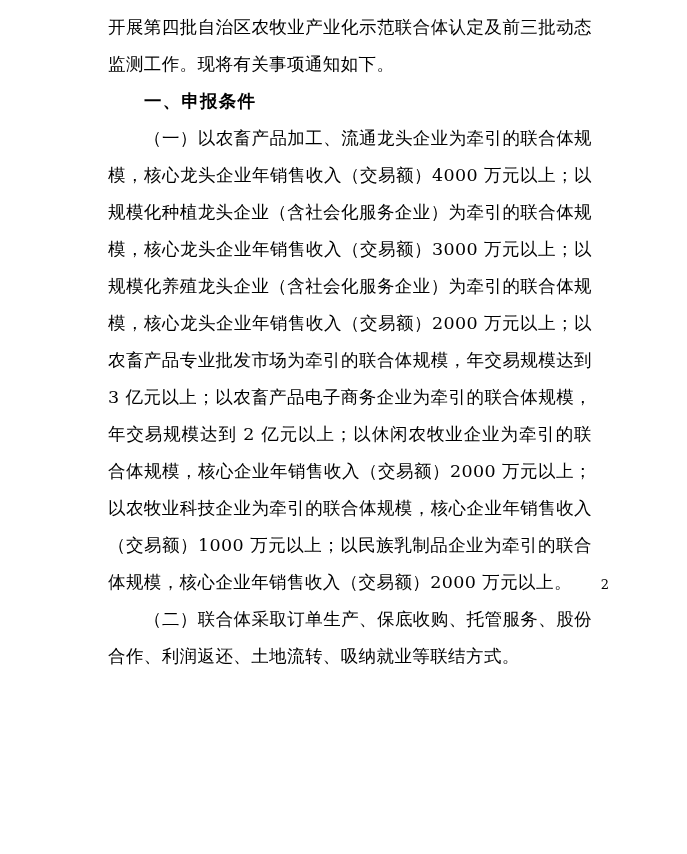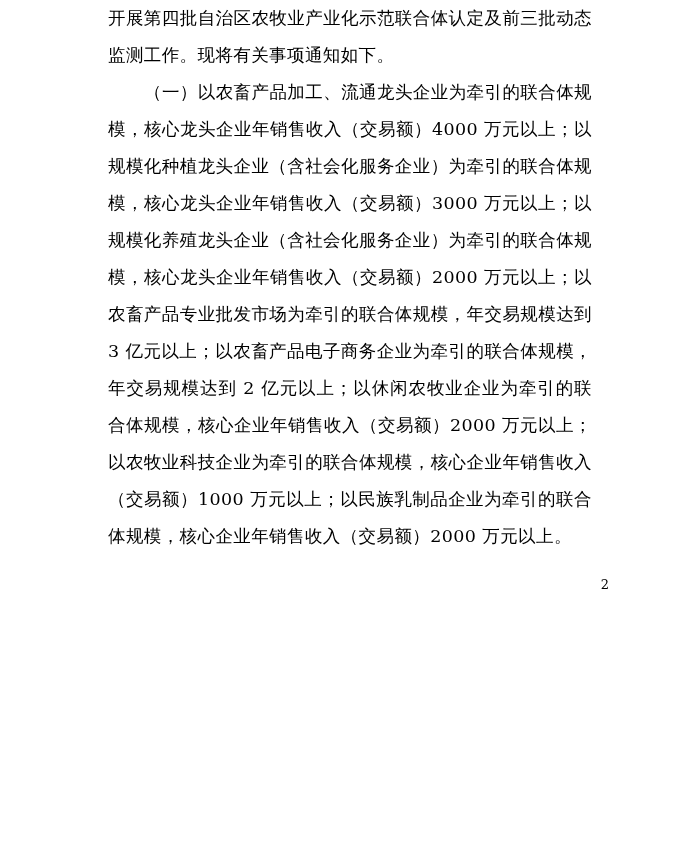--- a/index.html
+++ b/index.html
@@ -12,21 +12,21 @@
     background: #ffffff;
     font-family: "DejaVu Serif", "Liberation Serif", serif;
     color: #000000;
     overflow: hidden;
   }
   .page {
     position: relative;
     width: 687px;
     height: 604px;
     box-sizing: border-box;
-    padding: 0 95px 0 108px;
+    padding: 9px 95px 0 108px;
   }
   .doc-body {
     font-size: 17.5px;
     line-height: 37px;
     text-align: justify;
     text-justify: inter-ideograph;
     letter-spacing: 0.4px;
   }
   .para {
     margin: 0;
@@ -49,16 +49,18 @@
     font-family: "DejaVu Serif", "Liberation Serif", serif;
     color: #000000;
   }
 </style>
 </head>
 <body>
 
 <div class="page">
   <div class="doc-body">
     <p class="para">开展第四批自治区农牧业产业化示范联合体认定及前三批动态监测工作。现将有关事项通知如下。</p>
+    <p class="heading">一、申报条件</p>
     <p class="para indent2">（一）以农畜产品加工、流通龙头企业为牵引的联合体规模，核心龙头企业年销售收入（交易额）4000 万元以上；以规模化种植龙头企业（含社会化服务企业）为牵引的联合体规模，核心龙头企业年销售收入（交易额）3000 万元以上；以规模化养殖龙头企业（含社会化服务企业）为牵引的联合体规模，核心龙头企业年销售收入（交易额）2000 万元以上；以农畜产品专业批发市场为牵引的联合体规模，年交易规模达到 3 亿元以上；以农畜产品电子商务企业为牵引的联合体规模，年交易规模达到 2 亿元以上；以休闲农牧业企业为牵引的联合体规模，核心企业年销售收入（交易额）2000 万元以上；以农牧业科技企业为牵引的联合体规模，核心企业年销售收入（交易额）1000 万元以上；以民族乳制品企业为牵引的联合体规模，核心企业年销售收入（交易额）2000 万元以上。</p>
+    <p class="para indent2">（二）联合体采取订单生产、保底收购、托管服务、股份合作、利润返还、土地流转、吸纳就业等联结方式。</p>
   </div>
   <div class="page-number">2</div>
 </div>
 
 </body></html>

